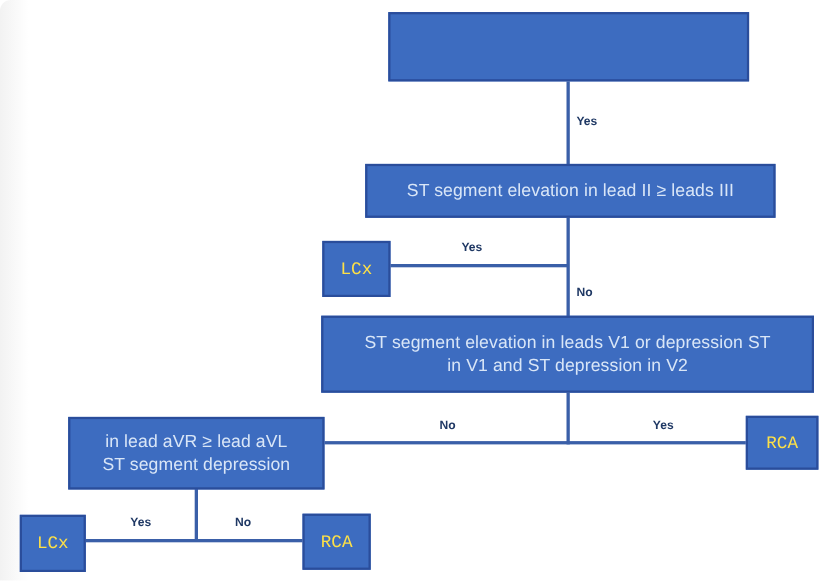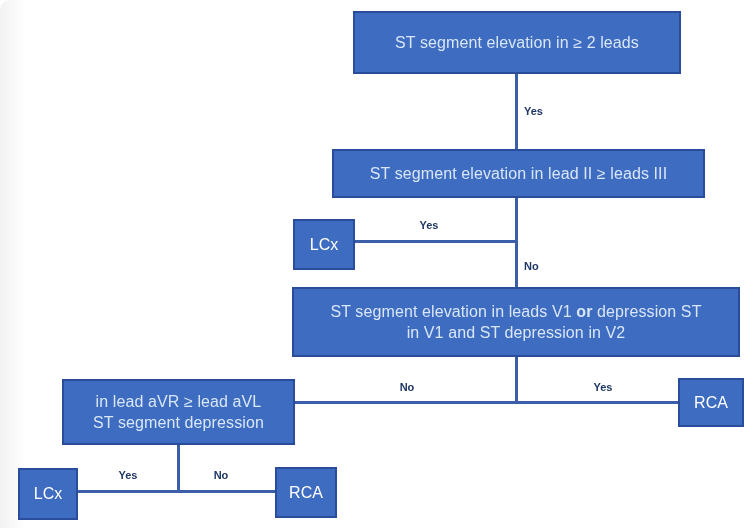--- a/index.html
+++ b/index.html
@@ -26,31 +26,32 @@
     color: #d9e6f7;
     display: flex;
     flex-direction: column;
     align-items: center;
     justify-content: center;
     text-align: center;
     font-size: 16px;
     line-height: 1.32;
     letter-spacing: 0.1px;
   }
-  .node .bold { font-weight: bold; }
+  .node .bold { font-weight: normal; }
   .terminal {
     position: absolute;
     box-sizing: border-box;
     background: #3d6cc0;
     border: 2px solid #2a4d9b;
-    color: #ffffff;
+    color: #fde047;
     display: flex;
     align-items: center;
     justify-content: center;
     font-size: 16px;
+    font-family: Liberation Mono, monospace;
   }
   .line {
     position: absolute;
     background: #3a5fa8;
   }
   .edge-label {
     position: absolute;
     color: #1f3864;
     font-weight: bold;
     font-size: 11px;
@@ -67,21 +68,20 @@
 
   <div class="line" style="left:515px; top:74px;  width:3px;  height:76px;"></div>
   <div class="line" style="left:515px; top:198px; width:3px;  height:90px;"></div>
   <div class="line" style="left:355px; top:240px; width:162px; height:3px;"></div>
   <div class="line" style="left:515px; top:357px; width:3px;  height:47px;"></div>
   <div class="line" style="left:295px; top:401px; width:383px; height:3px;"></div>
   <div class="line" style="left:177px; top:444px; width:3px;  height:48px;"></div>
   <div class="line" style="left:78px;  top:490px; width:197px; height:3px;"></div>
 
   <div class="node" style="left:353px; top:11px; width:328px; height:63px;">
-    <span>ST segment elevation in ≥ 2 leads</span>
   </div>
 
   <div class="node" style="left:332px; top:149px; width:373px; height:49px;">
     <span>ST segment elevation in lead II ≥ leads III</span>
   </div>
 
   <div class="node" style="left:292px; top:287px; width:448px; height:70px;">
     <span><span>ST segment elevation in leads V1 </span><span class="bold">or</span><span> depression ST</span></span>
     <span>in V1 and ST depression in V2</span>
   </div>

